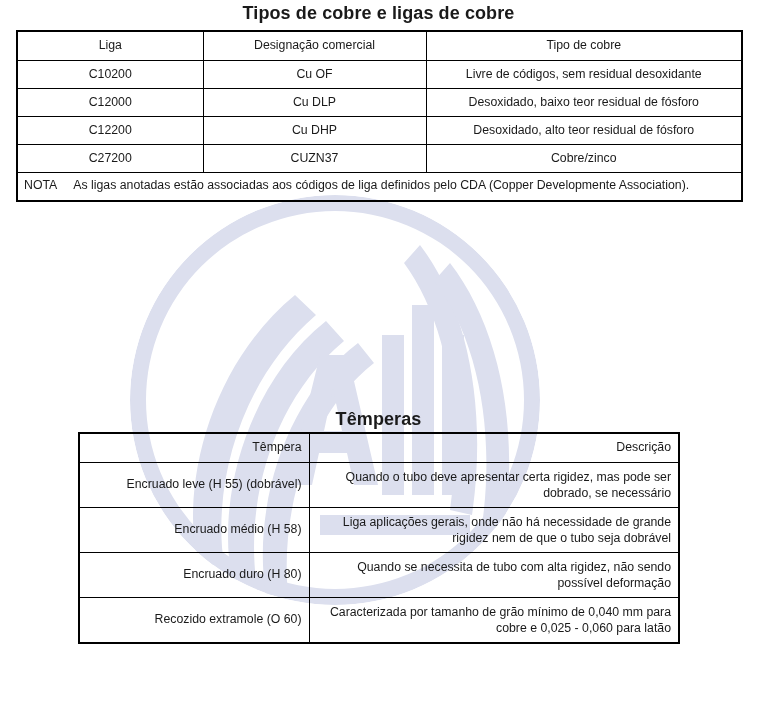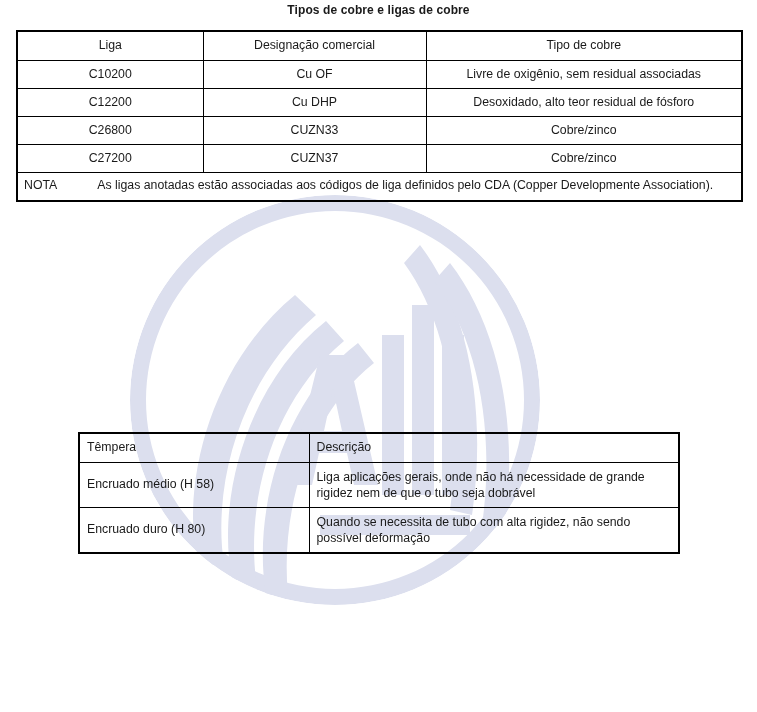--- a/index.html
+++ b/index.html
@@ -31,21 +31,21 @@
 
   
   .page {
     position: relative;
     z-index: 2;
     width: 757px;
     height: 712px;
   }
 
   .tbl-title {
-    font-size: 12px;
+    font-size: 18px;
     font-weight: bold;
     text-align: center;
     color: #1a1a1a;
     letter-spacing: 0.1px;
   }
 
   table {
     border-collapse: collapse;
     table-layout: fixed;
     background: transparent;
@@ -80,39 +80,39 @@
   #table-copper td { text-align: center; }
   #table-copper tr.r-head td { height: 20px; }
   #table-copper tr.r-1 td { height: 19px; }
   #table-copper tr.r-2 td { height: 39px; }
   #table-copper tr.r-n td { height: 19px; }
   #table-copper td.note-cell {
     text-align: left;
     padding: 3px 6px 5px 6px;
     line-height: 1.3;
   }
-  #table-copper td.note-cell .nota-word { margin-right: 40px; }
+  #table-copper td.note-cell .nota-word { margin-right: 16px; }
 
   
   #title-2 {
     position: absolute;
     left: 0; top: 409px;
     width: 757px;
   }
   #table-temper {
     position: absolute;
     left: 78px;
     top: 432px;
     width: 600px;
     border: 2px solid #000;
   }
   #table-temper col.t1 { width: 230px; }
   #table-temper col.t2 { width: 370px; }
   #table-temper td {
-    text-align: left;
+    text-align: right;
     padding: 5px 7px;
   }
   #table-temper tr.h td { height: 18px; }
   #table-temper tr.b td { height: 34px; }
   #table-temper td.desc { line-height: 1.33; }
 </style>
 </head>
 <body>
 
 <div id="watermark">
@@ -153,58 +153,67 @@
       </colgroup>
     <tbody>
       <tr class="r-head">
         <td>Liga</td>
         <td>Designação comercial</td>
         <td>Tipo de cobre</td>
       </tr>
       <tr class="r-1">
         <td>C10200</td>
         <td>Cu OF</td>
-        <td>Livre de oxigênio, sem residual associadas</td>
+        <td>Livre de códigos, sem residual desoxidante</td>
+      </tr>
+      <tr class="r-1">
+        <td>C12000</td>
+        <td>Cu DLP</td>
+        <td>Desoxidado, baixo teor residual de fósforo</td>
       </tr>
       <tr class="r-1">
         <td>C12200</td>
         <td>Cu DHP</td>
         <td>Desoxidado, alto teor residual de fósforo</td>
       </tr>
       <tr class="r-1">
-        <td>C26800</td>
-        <td>CUZN33</td>
-        <td>Cobre/zinco</td>
-      </tr>
-      <tr class="r-1">
         <td>C27200</td>
         <td>CUZN37</td>
         <td>Cobre/zinco</td>
       </tr>
       <tr class="r-n">
         <td class="note-cell" colspan="3"><span class="nota-word">NOTA</span><span>As ligas anotadas estão associadas aos códigos de liga definidos pelo CDA (Copper Developmente Association).</span></td>
       </tr>
     </tbody>
   </table>
 
+  <div id="title-2" class="tbl-title">Têmperas</div>
 
   <table id="table-temper">
     <colgroup>
         <col class="t1">
         <col class="t2">
       </colgroup>
     <tbody>
       <tr class="h">
         <td>Têmpera</td>
         <td>Descrição</td>
       </tr>
       <tr class="b">
+        <td>Encruado leve (H 55) (dobrável)</td>
+        <td class="desc">Quando o tubo deve apresentar certa rigidez, mas pode ser dobrado, se necessário</td>
+      </tr>
+      <tr class="b">
         <td>Encruado médio (H 58)</td>
         <td class="desc">Liga aplicações gerais, onde não há necessidade de grande rigidez nem de que o tubo seja dobrável</td>
       </tr>
       <tr class="b">
         <td>Encruado duro (H 80)</td>
         <td class="desc">Quando se necessita de tubo com alta rigidez, não sendo possível deformação</td>
       </tr>
+      <tr class="b">
+        <td>Recozido extramole (O 60)</td>
+        <td class="desc">Caracterizada por tamanho de grão mínimo de 0,040 mm para cobre e 0,025 - 0,060 para latão</td>
+      </tr>
     </tbody>
   </table>
 
 </div>
 
 </body></html>

